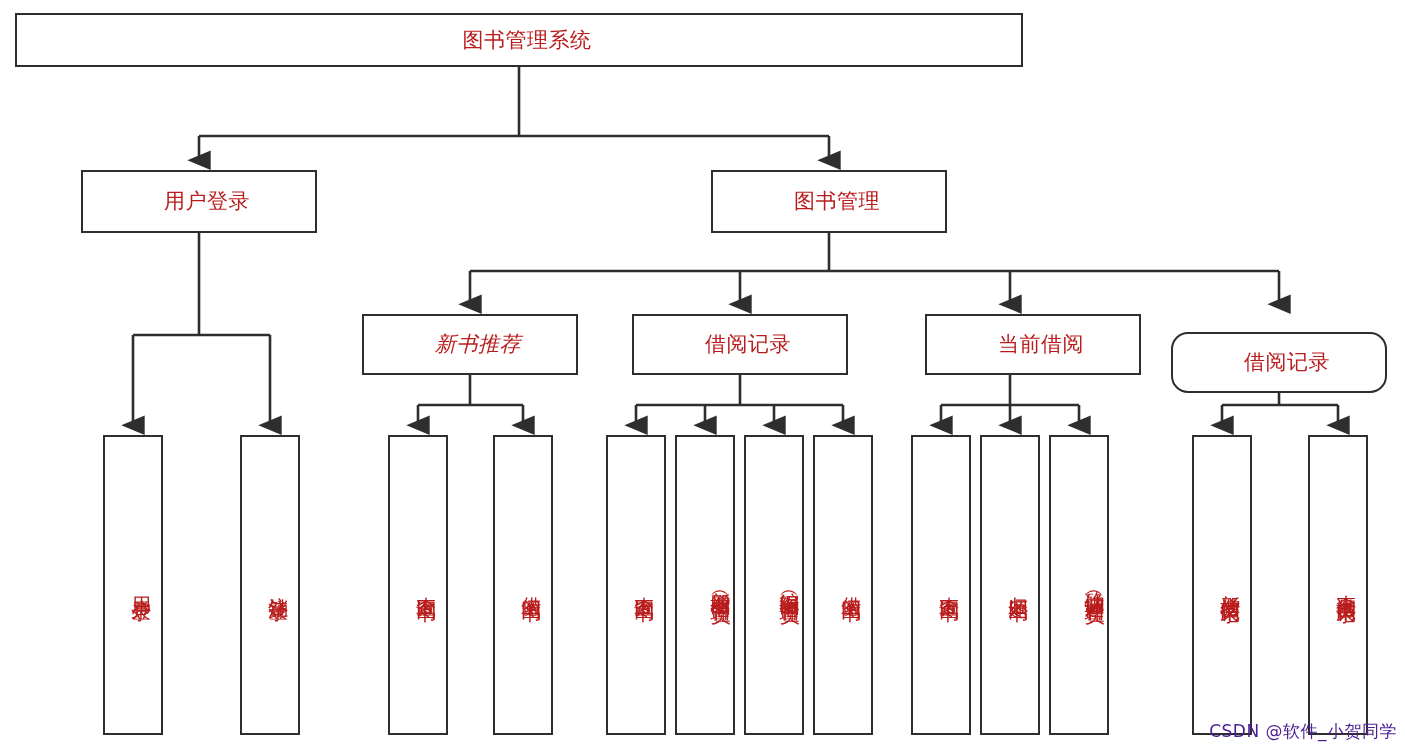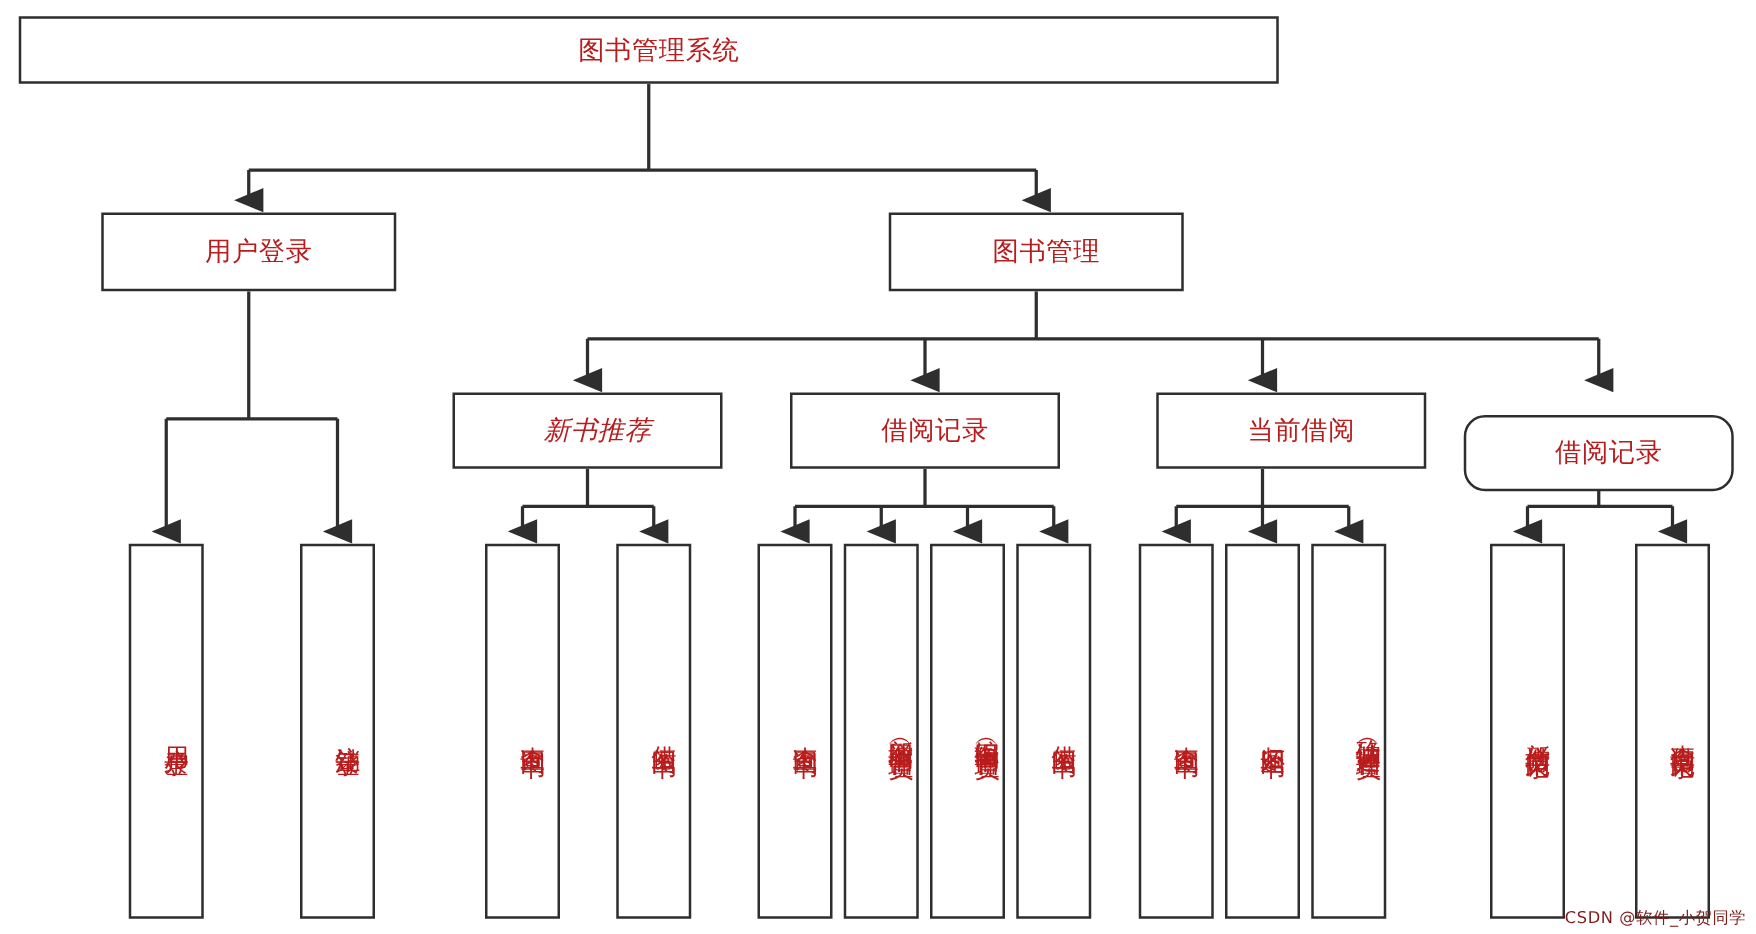--- a/index.html
+++ b/index.html
@@ -57,22 +57,22 @@
     align-items: flex-start;
   }
   .node-label {
     display: block;
     white-space: pre;
   }
   #watermark {
     position: absolute;
     right: 8px;
     bottom: 4px;
-    font-size: 13px;
-    color: #7f1d1d;
+    font-size: 17px;
+    color: #4c1d95;
     letter-spacing: 0.5px;
     white-space: nowrap;
     user-select: none;
   }
 </style>
 </head>
 <body>
 
 <div id="diagram-root">
 

